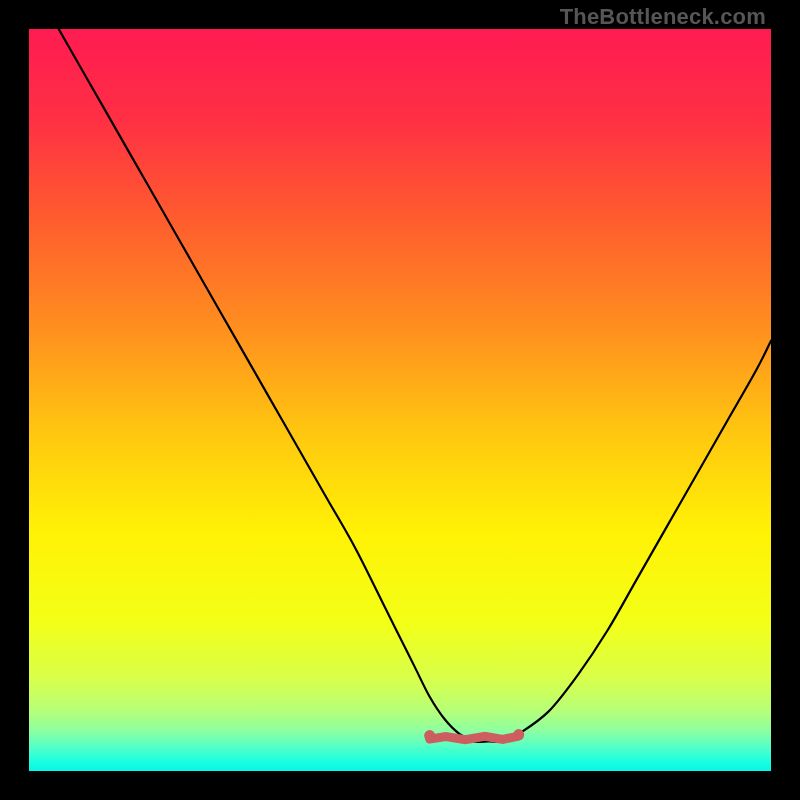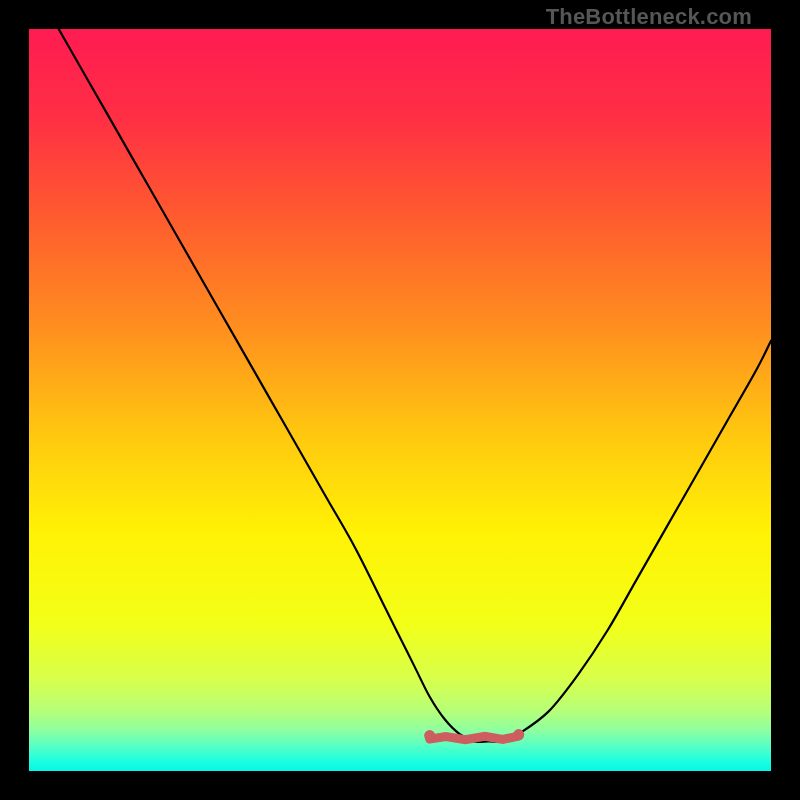--- a/index.html
+++ b/index.html
@@ -14,21 +14,21 @@
     position: absolute;
     left: 29px;
     top: 29px;
     width: 742px;
     height: 742px;
     background: #000;
   }
   .watermark {
     position: absolute;
     top: 4px;
-    right: 48px;
+    right: 34px;
     font-family: Arial, Helvetica, sans-serif;
     font-size: 22px;
     font-weight: 600;
     color: #565656;
     letter-spacing: 0.2px;
   }
   svg.plot {
     position: absolute;
     left: 0;
     top: 0;

